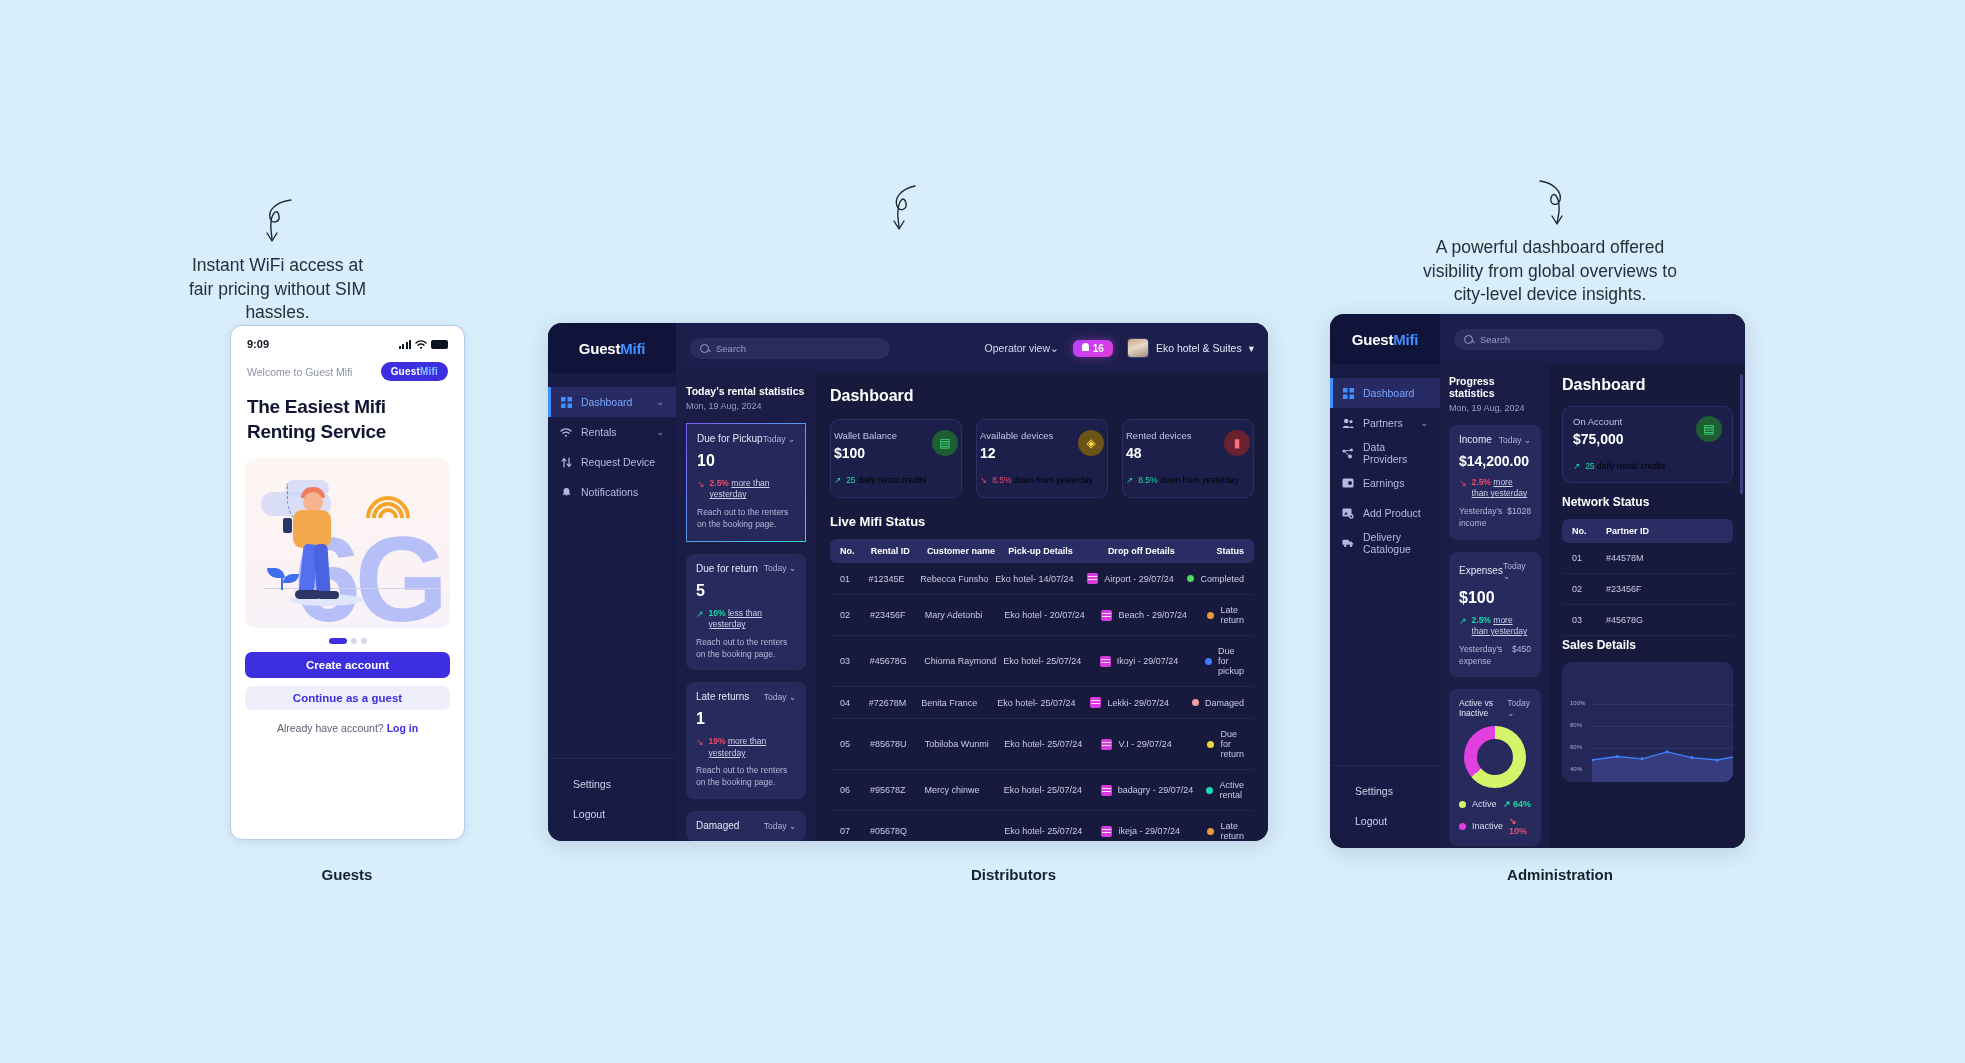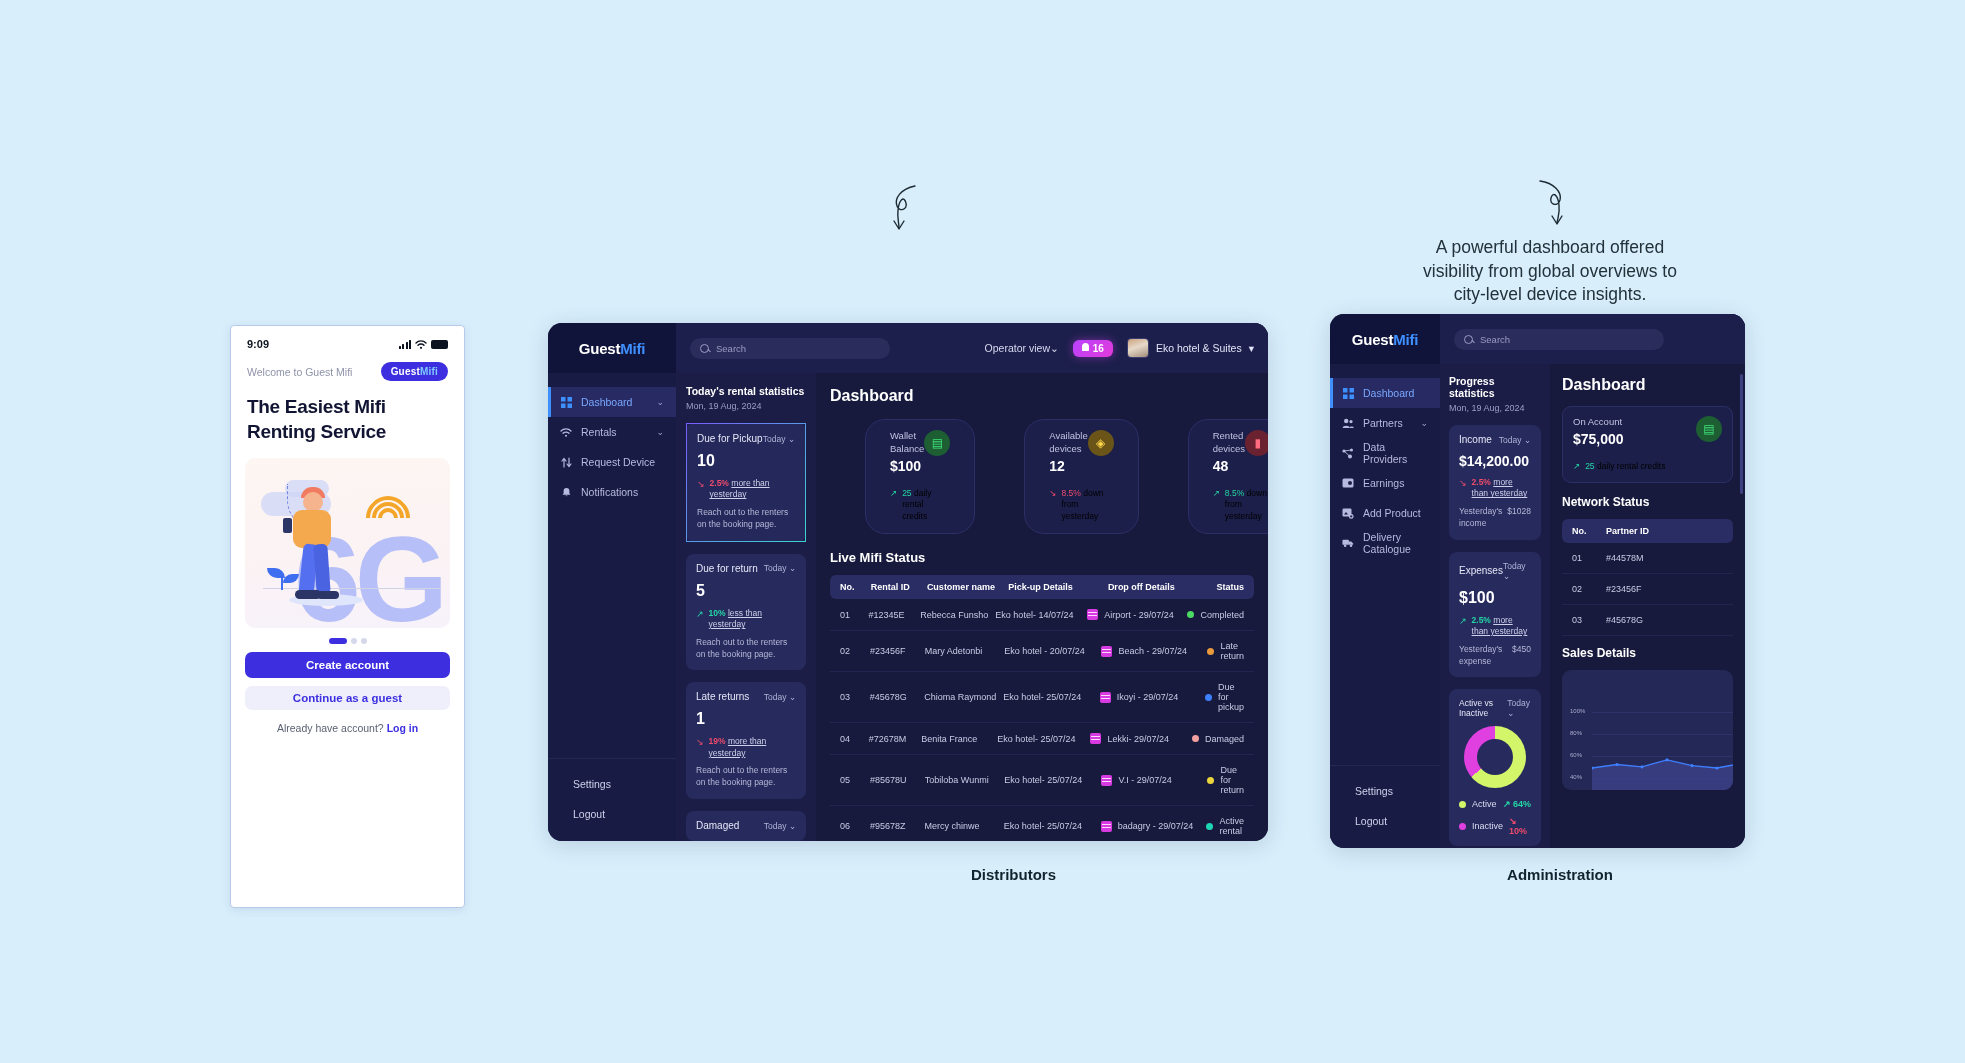--- a/index.html
+++ b/index.html
@@ -18,22 +18,22 @@
   .annot p { font-size: 17.5px; line-height: 1.35; color: #22323b; }
 
   .caption {
     position: absolute; text-align: center; width: 300px;
     font-size: 15px; font-weight: bold; color: #10242e;
   }
 
   
   .phone {
     position: absolute; left: 230px; top: 325px;
-    width: 235px; height: 583px;
-    background: #ffffff; border-radius: 4px;
+    width: 235px; height: 515px;
+    background: #ffffff; border-radius: 12px;
     border: 1px solid #b9c9ea;
     box-shadow: 0 2px 10px rgba(40,60,110,.10);
     overflow: hidden;
   }
   .phone-status {
     display: flex; align-items: center; justify-content: space-between;
     padding: 12px 16px 6px;
     font-size: 11px; font-weight: bold; color: #0b1220;
   }
   .sig { display: flex; gap: 4px; align-items: flex-end; }
@@ -170,21 +170,21 @@
   .sc-delta .pct { font-weight: bold; }
   .up { color: #24d6a5; } .down { color: #ef4b6b; }
   .sc-delta .rest { color: #cfd1ea; text-decoration: underline; }
   .arrow-ic { font-size: 9px; }
   .sc-note { font-size: 8.5px; color: #b7b9d8; margin-top: 6px; line-height: 1.4; }
 
   
   .main { flex: 1; background: #171a3c; padding: 14px 14px 0; overflow: hidden; }
   .main-h1 { font-size: 16px; font-weight: bold; color: #fff; }
   .kpis { display: flex; gap: 14px; margin-top: 14px; }
-  .kpi { flex: 1; background: #1c1f4a; border: 1px solid #2b2f66; border-radius: 20px; padding: 10px 24px 11px; margin-left: 35px; }
+  .kpi { flex: 1; background: #1c1f4a; border: 1px solid #2b2f66; border-radius: 9px; padding: 10px 3px 11px; }
   .kpi-top { display: flex; justify-content: space-between; align-items: flex-start; }
   .kpi-label { font-size: 9.5px; color: #c2c4e2; line-height: 1.35; }
   .kpi-value { font-size: 14px; font-weight: bold; color: #fff; margin-top: 2px; }
   .kpi-ic { width: 26px; height: 26px; border-radius: 50%; display: flex; align-items: center; justify-content: center; flex: none; font-size: 12px; }
   .ic-green { background: #1d5e33; color: #3ee07a; }
   .ic-gold { background: #6a5418; color: #ffd54a; }
   .ic-red { background: #6a2230; color: #ff6b7f; }
   .kpi-foot { font-size: 8.5px; margin-top: 14px; display: flex; gap: 5px; line-height: 1.35; }
 
   .sec-title { font-size: 13px; font-weight: bold; color: #fff; margin-top: 16px; }
@@ -222,20 +222,27 @@
   .scrollbar {
     position: absolute; right: 2px; top: 60px; width: 3px; height: 120px;
     background: #3c4080; border-radius: 2px;
   }
 </style>
 </head>
 <body>
 
 <div class="stage">
 
+  <div class="annot" style="left:180px; top:196px; width:195px;">
+    <svg class="arrow" width="40" height="48" viewBox="0 0 40 48">
+      <path d="M33 4 C18 6 10 14 12 22 C13 28 22 27 21 20 C20 12 14 16 13 26 C12 34 14 38 14 44" fill="none" stroke="#1d2b33" stroke-width="1.4" stroke-linecap="round"></path>
+      <path d="M9 37 L14 45 L19 37" fill="none" stroke="#1d2b33" stroke-width="1.4" stroke-linecap="round" stroke-linejoin="round"></path>
+    </svg>
+    <p>Instant WiFi access at fair pricing without SIM hassles.</p>
+  </div>
 
   <div class="annot" style="left:755px; top:183px; width:300px;">
     <svg class="arrow" width="40" height="48" viewBox="0 0 40 48">
       <path d="M30 3 C16 6 9 15 12 23 C14 29 23 27 21 20 C19 12 14 17 13 27 C12 35 14 39 14 45" fill="none" stroke="#1d2b33" stroke-width="1.4" stroke-linecap="round"></path>
       <path d="M9 38 L14 46 L19 38" fill="none" stroke="#1d2b33" stroke-width="1.4" stroke-linecap="round" stroke-linejoin="round"></path>
     </svg>
   </div>
 
   <div class="annot" style="left:1405px; top:178px; width:290px;">
     <svg class="arrow" width="40" height="48" viewBox="0 0 40 48">
@@ -736,21 +743,21 @@
                 <span class="c-no">02</span>
                 <span>#23456F</span>
               </div>
               <div class="tbl-row">
                 <span class="c-no">03</span>
                 <span>#45678G</span>
               </div>
             </div>
         </div>
 
-        <div class="sec-title" style="margin-top:10px;font-size:12px">Sales Details</div>
+        <div class="sec-title" style="margin-top:2px;font-size:12px">Sales Details</div>
         <div class="chart-card">
           <div class="yaxis" id="yaxis">
               <div>100%</div>
               <div>80%</div>
               <div>60%</div>
               <div>40%</div>
             </div>
           <div class="gridlines">
               <div></div>
               <div></div>

